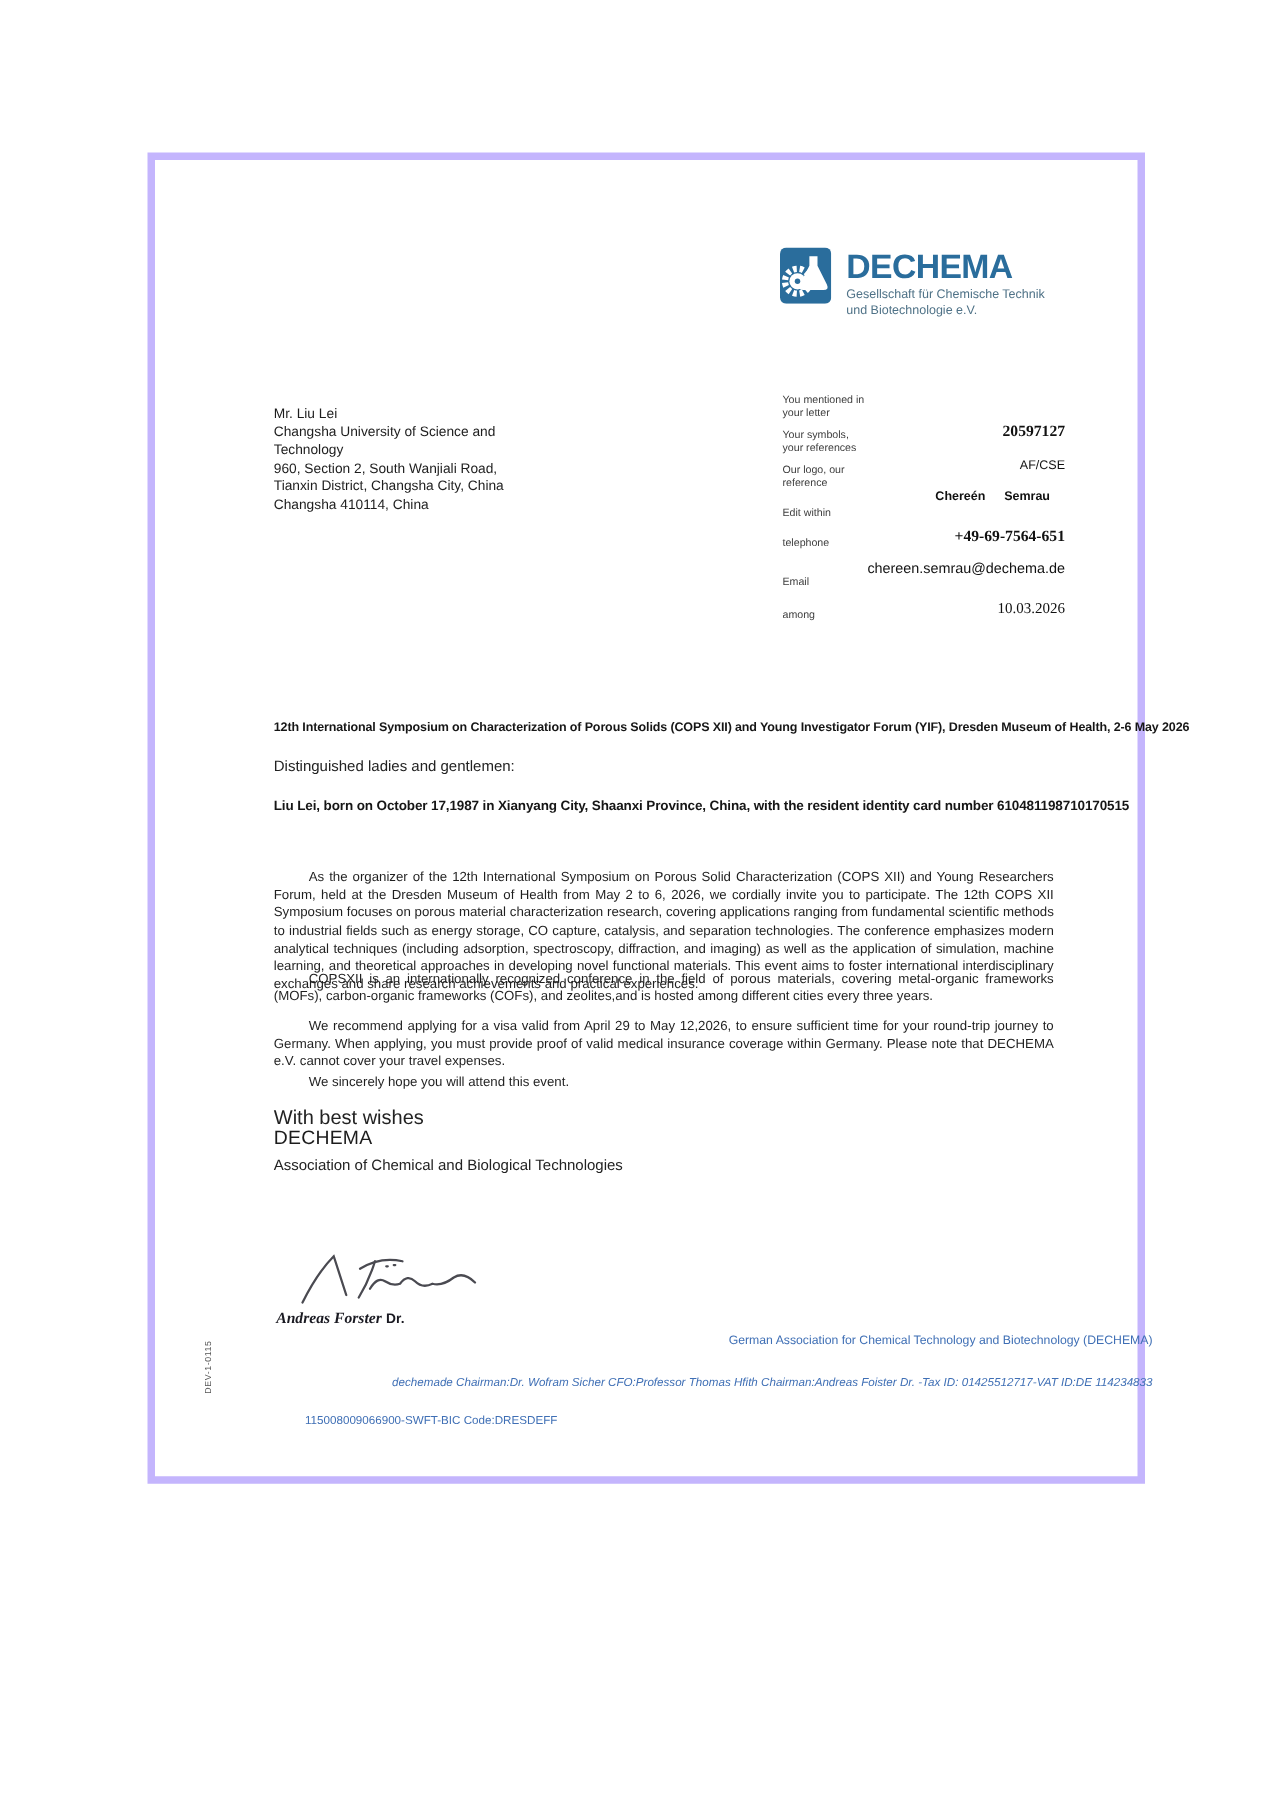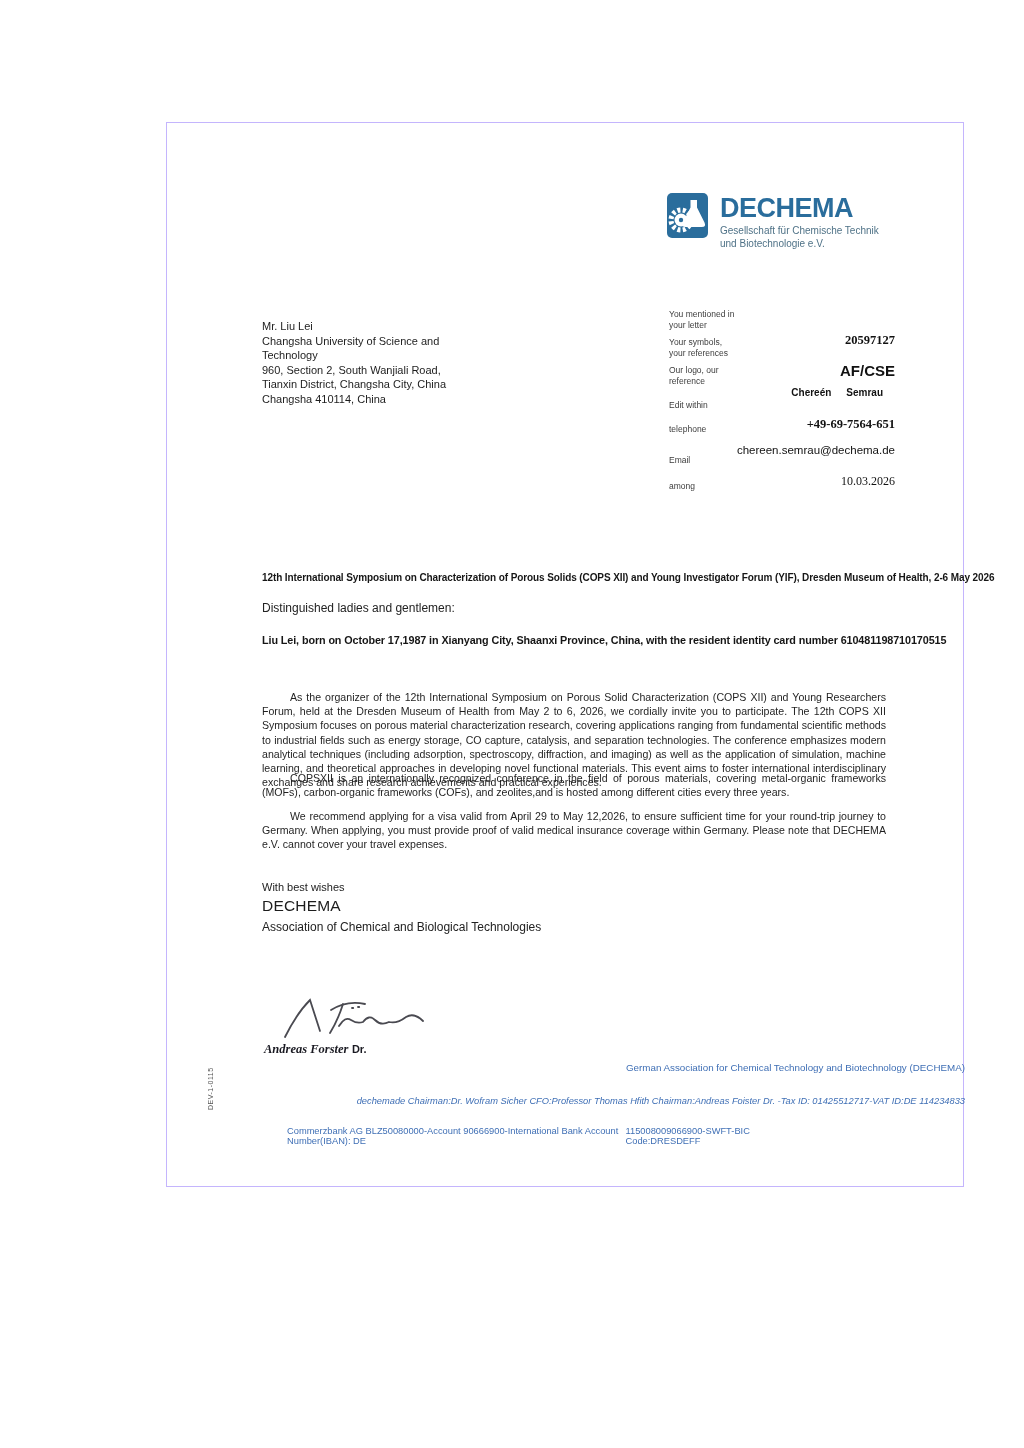--- a/index.html
+++ b/index.html
@@ -1,51 +1,51 @@
 <!DOCTYPE html>
 <html><head>
 <meta charset="utf-8">
 <style>
   * { margin:0; padding:0; box-sizing:border-box; }
   html,body { width:1024px; height:1448px; background:#ffffff; font-family:"Liberation Sans", sans-serif; }
   .sheet {
     position:absolute; left:118px; top:122px; width:798px; height:1065px;
-    background:#fff; border:1px solid #c4b5fd;margin-left:48px;
+    background:#fff; border:6px solid #c4b5fd;
   }
   .abs { position:absolute; }
 
   
   .logo-wrap { left:500px; top:70px; width:300px; }
   .logo-row { display:flex; align-items:flex-start; }
   .logo-mark { width:41px; height:45px; flex:0 0 auto; }
   .logo-text { margin-left:12px; }
   .logo-name { font-size:27px; font-weight:700; letter-spacing:-0.5px; color:#2a6d9c; line-height:30px; }
   .logo-tagline { font-size:10px; line-height:12.5px; color:#4f7287; white-space:pre-line; margin-top:2px; }
 
   
   .addr { left:95px; top:196px; width:330px; font-size:11px; line-height:14.6px; color:#1d1d1d; }
 
   
   .ref { left:502px; top:184px; width:226px; height:200px; }
   .ref .lbl { position:absolute; left:0; font-size:8.5px; line-height:10.5px; color:#3d3d3d; white-space:pre-line; }
   .ref .val { position:absolute; right:0; text-align:right; color:#111; }
   .v-serif-b { font-family:"Liberation Serif", serif; font-weight:700; font-size:12.5px; }
   .v-serif   { font-family:"Liberation Serif", serif; font-size:12px; }
-  .v-sans-b  { font-weight:700; font-size:15px; }
+  .v-sans-b  { font-weight:400; font-size:10px; }
   .v-names   { font-weight:700; font-size:10px; right:12px !important; display:flex; gap:15px; }
   .v-email   { font-size:11.5px; }
 
   
   .subject { left:95px; top:449px; width:716px; font-size:10px; font-weight:600; color:#161616; white-space:nowrap; letter-spacing:-0.1px; }
   .salutation { left:95px; top:478px; font-size:12px; color:#222; }
   .intro { left:95px; top:511px; width:720px; font-size:10.8px; font-weight:600; color:#161616; white-space:nowrap; letter-spacing:-0.1px; }
   .para { left:95px; width:624px; font-size:10.6px; line-height:14.2px; color:#1f1f1f; text-align:justify; text-indent:28px; }
   .p1 { top:567px; } .p2 { top:648px; } .p3 { top:686px; } .p4 { top:731px; text-align:left; }
 
-  .closing { left:95px; top:758px; font-size:11px; color:#222; }
+  .closing { left:95px; top:758px; font-size:16px; color:#222; }
   .org-name { left:95px; top:774px; font-size:15.5px; color:#1c1c1c; letter-spacing:0.2px; }
   .org-desc { left:95px; top:797px; font-size:12px; color:#222; }
 
   .signature-svg { left:112px; top:868px; }
   .signer { left:97px; top:919px; font-size:12.5px; color:#1a1a22; }
   .signer .nm { font-family:"Liberation Serif", serif; font-style:italic; font-weight:700; }
   .signer .ttl { font-weight:700; font-size:11px; }
 
   .form-id { left:40px; top:925px; width:14px; height:62px; font-size:7px; color:#555;
              writing-mode:vertical-rl; transform:rotate(180deg); letter-spacing:0.5px; }
@@ -111,20 +111,21 @@
     <div class="lbl" style="top:174px">among</div>
   </div>
 
   <div class="abs subject">12th International Symposium on Characterization of Porous Solids (COPS XII) and Young Investigator Forum (YIF), Dresden Museum of Health, 2-6 May 2026</div>
   <div class="abs salutation">Distinguished ladies and gentlemen:</div>
   <div class="abs intro">Liu Lei, born on October 17,1987 in Xianyang City, Shaanxi Province, China, with the resident identity card number 610481198710170515</div>
 
   <div class="abs para p1">As the organizer of the 12th International Symposium on Porous Solid Characterization (COPS XII) and Young Researchers Forum, held at the Dresden Museum of Health from May 2 to 6, 2026, we cordially invite you to participate. The 12th COPS XII Symposium focuses on porous material characterization research, covering applications ranging from fundamental scientific methods to industrial  fields such as energy storage, CO capture, catalysis, and separation technologies. The conference emphasizes modern analytical techniques (including adsorption, spectroscopy, diffraction, and imaging) as well as the application of simulation, machine learning, and theoretical approaches in developing novel functional materials. This event aims to foster international interdisciplinary exchanges and share research achievements and practical experiences.</div>
   <div class="abs para p2">COPSXII is an internationally recognized conference in the field of porous materials, covering metal-organic frameworks (MOFs), carbon-organic frameworks (COFs), and zeolites,and is hosted  among different cities every three years.</div>
   <div class="abs para p3">We recommend applying for a visa valid from April 29 to May 12,2026, to ensure sufficient time for your round-trip journey to Germany. When applying, you must provide proof of valid medical insurance coverage within Germany. Please note that DECHEMA e.V. cannot cover your travel expenses.</div>
+  <div class="abs para p4">We sincerely hope you will attend this event.</div>
 
   <div class="abs closing">With best  wishes</div>
   <div class="abs org-name">DECHEMA</div>
   <div class="abs org-desc">Association of Chemical and Biological Technologies</div>
 
   <svg class="abs signature-svg" width="150" height="52" viewBox="0 0 150 52" xmlns="http://www.w3.org/2000/svg">
     <g fill="none" stroke="#2b2b33" stroke-width="1.8" stroke-linecap="round" opacity="0.85">
       <path d="M6 46 Q18 22 31 9 L41 40"></path>
       <path d="M52 19 Q68 9 86 13"></path>
       <path d="M64 13 Q59 29 51 42"></path>
@@ -136,17 +137,16 @@
   <div class="abs signer">
     <span class="nm">Andreas Forster</span>
     <span class="ttl">Dr.</span>
   </div>
 
   <div class="abs form-id">DEV-1-0115</div>
 
   <div class="abs footer-line fl1">German Association for Chemical Technology and Biotechnology (DECHEMA)</div>
   <div class="abs footer-line fl3">dechemade Chairman:Dr. Wofram Sicher CFO:Professor Thomas Hfith Chairman:Andreas Foister Dr. -Tax ID: 01425512717-VAT ID:DE 114234833</div>
   <div class="abs bank-row">
-    <span>Commerzbank AG BLZ50080000-Account 90666900-International Bank Account Number(IBAN): DE</span>
     <span>115008009066900-SWFT-BIC Code:DRESDEFF</span>
   </div>
 
 </div>
 
 </body></html>

